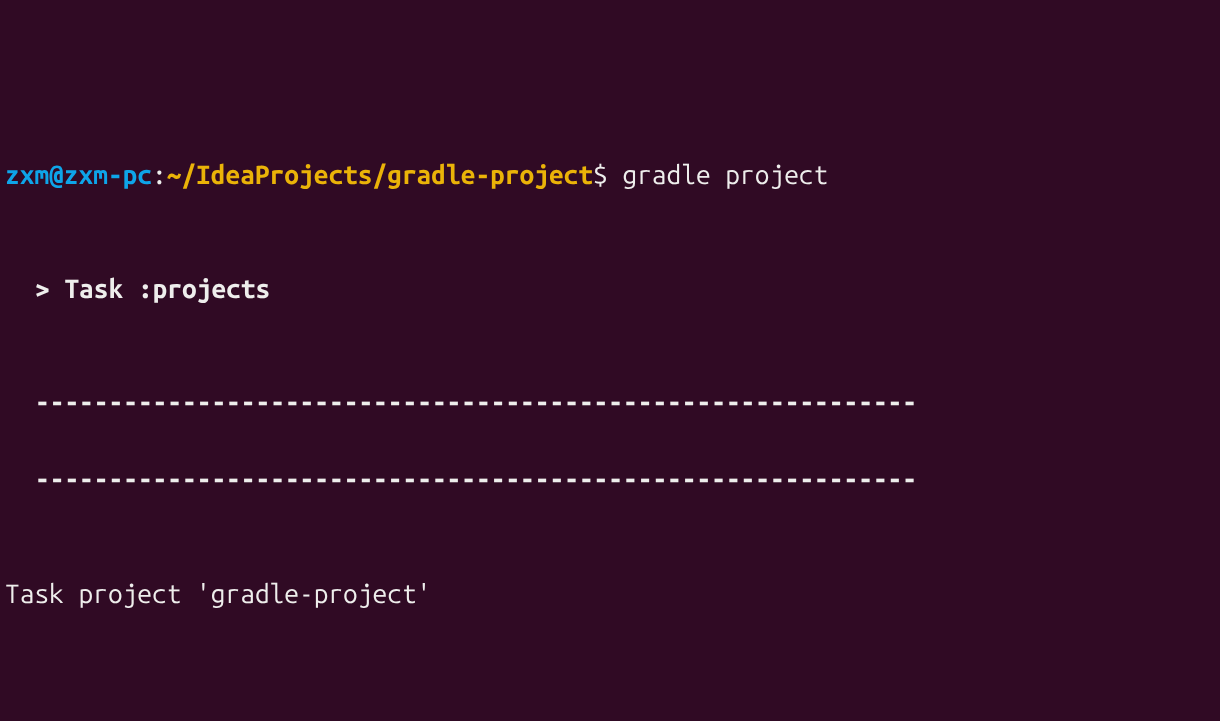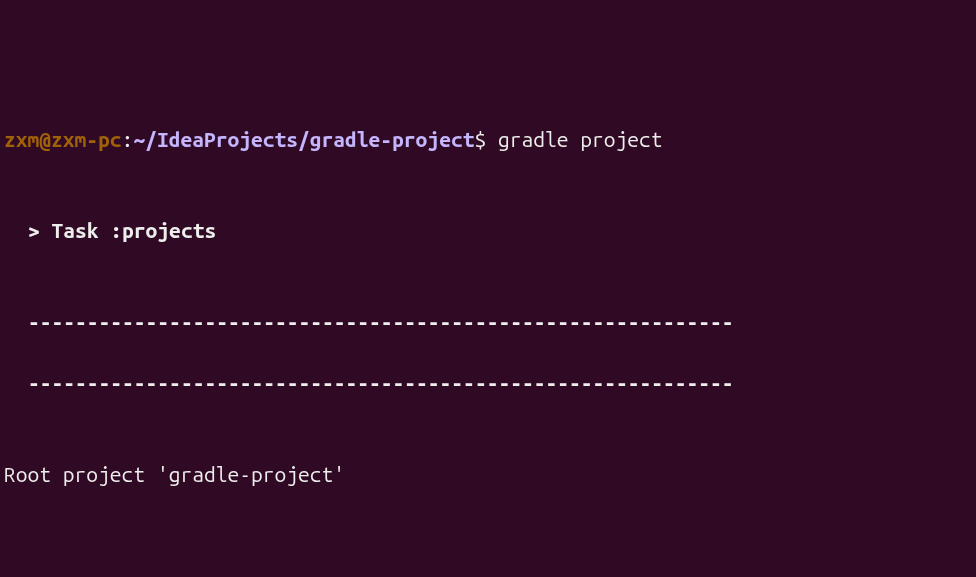--- a/index.html
+++ b/index.html
@@ -9,38 +9,38 @@
       font-family: "Ubuntu Mono", "DejaVu Sans Mono", "Consolas", monospace;
       font-size: 21px;
       line-height: 1.45;
       padding: 2px 4px;
       width: 976px;
       height: 577px;
       overflow: hidden;
       white-space: pre;
     }
     .line { white-space: pre; }
-    .green { color: #a16207; font-weight: bold; margin-top: 36px; }
+    .green { color: #0ea5e9; font-weight: bold; margin-top: 36px; }
     .white { color: #eeeeec; }
     .bold { font-weight: bold; margin-left: 24px; }
-    .cyan { color: #c4b5fd; font-weight: bold; }
+    .cyan { color: #eab308; font-weight: bold; }
   </style>
 </head>
 <body>
 
 
 
 <div><div class="line"><span class="green">zxm@zxm-pc</span><span class="white">:</span><span class="cyan">~/IdeaProjects/gradle-project</span><span class="white">$ </span><span class="white">gradle project</span></div>
 <div class="line"></div>
 <div class="line bold white">&gt; Task :projects</div>
 <div class="line"></div>
 <div class="line bold white">------------------------------------------------------------</div>
 <div class="line bold white">------------------------------------------------------------</div>
 <div class="line"></div>
-<div class="line white">Root project 'gradle-project'</div>
+<div class="line white">Task project 'gradle-project'</div>
 
 
 
 <div class="line"></div>
 
 
 <div class="line"></div>
 
 </div>
 

